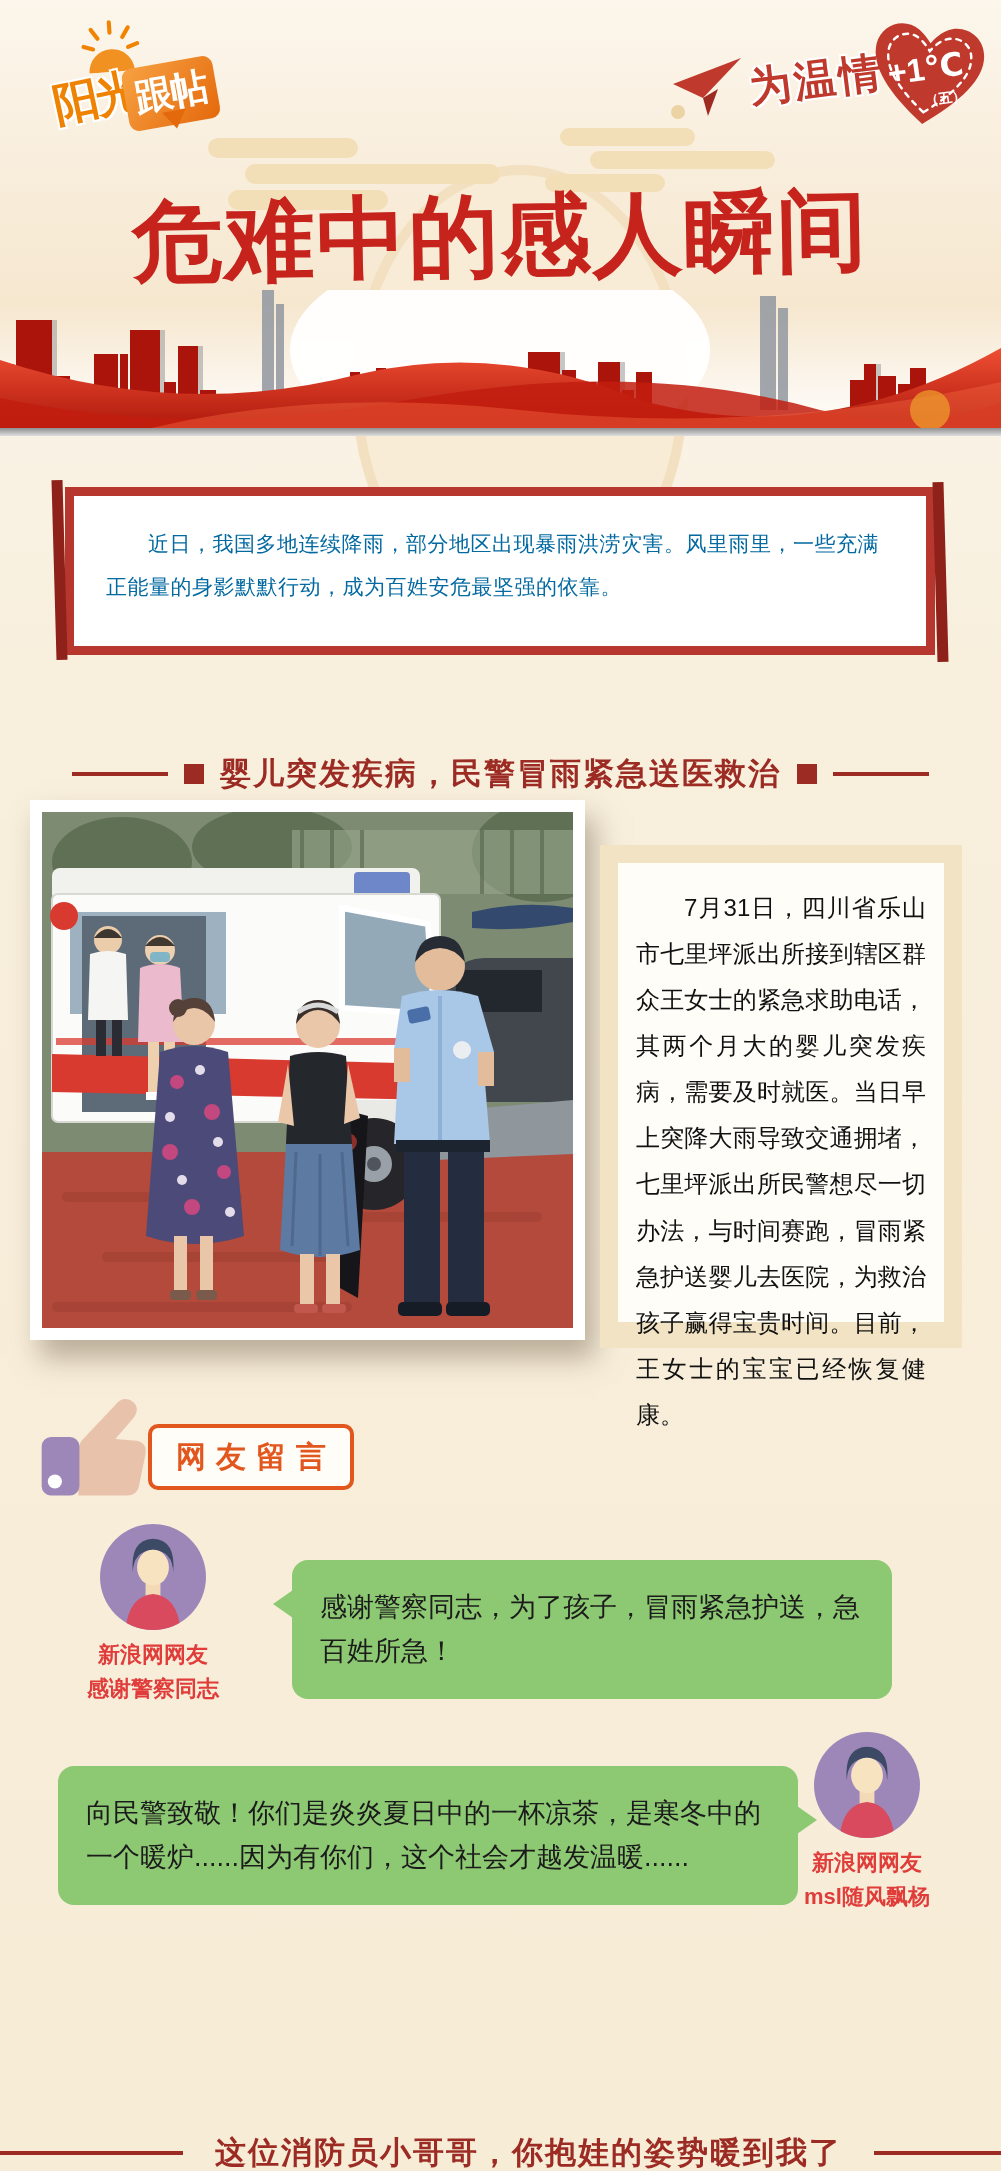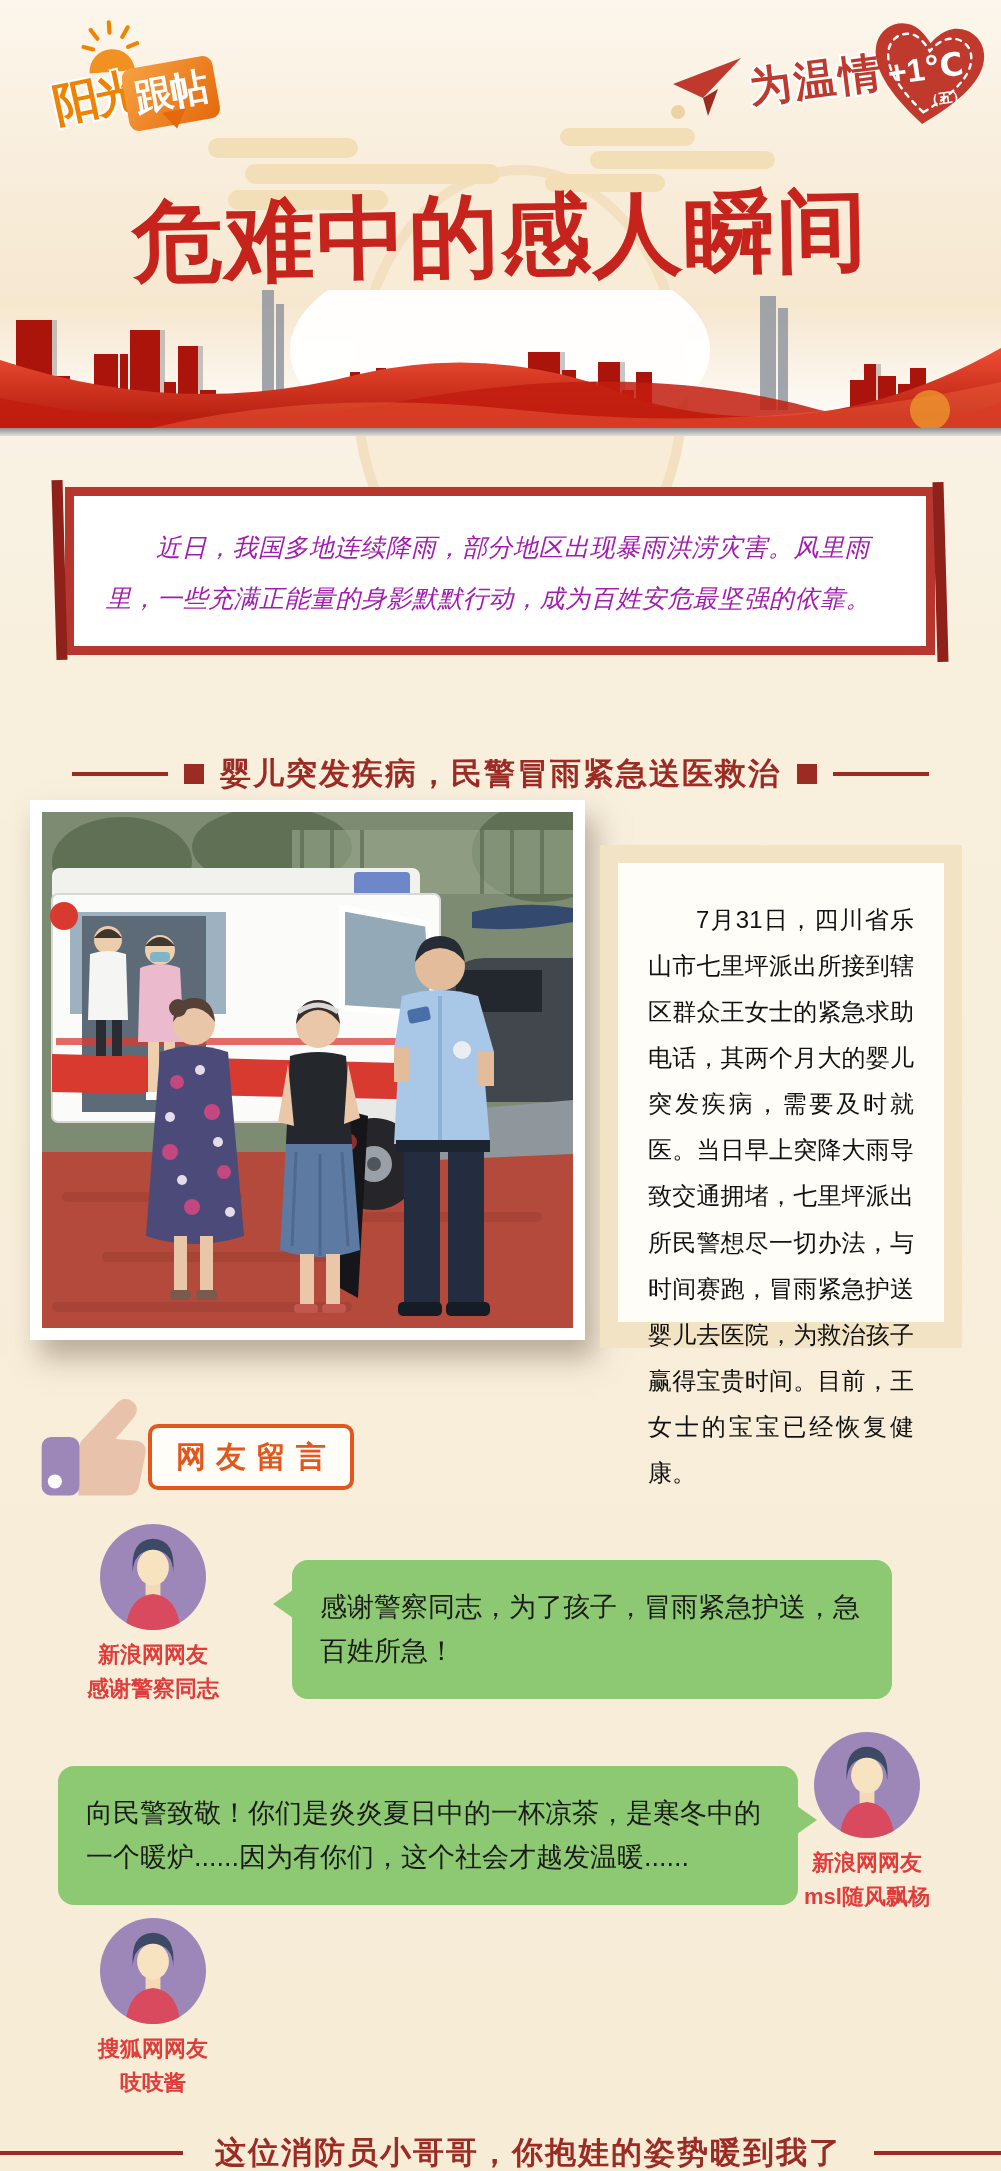--- a/index.html
+++ b/index.html
@@ -33,38 +33,38 @@
   .main-title{position:absolute;left:0;top:176px;width:1001px;text-align:center;
     font-size:90px;font-weight:bold;color:#c5231b;letter-spacing:2px;transform:rotate(-1deg);}
   .skyline{position:absolute;left:0;top:290px;width:1001px;height:146px;}
   
   .intro{position:absolute;left:65px;top:487px;width:870px;height:168px;box-sizing:border-box;
     background:#fff;border:9px solid #b7362e;}
   .intro::before{content:'';position:absolute;left:-20px;top:-16px;bottom:-14px;width:11px;
     background:#8e211a;transform:rotate(-1.6deg);}
   .intro::after{content:'';position:absolute;right:-20px;top:-14px;bottom:-16px;width:11px;
     background:#8e211a;transform:rotate(-1.6deg);}
-  .intro-text{margin:26px 32px 0;font-size:25px;line-height:2.05;color:#a21caf;
-    text-indent:2em;letter-spacing:.5px;font-style:italic;}
+  .intro-text{margin:26px 32px 0;font-size:21px;line-height:2.05;color:#0369a1;
+    text-indent:2em;letter-spacing:.5px;}
   
   .sec{position:absolute;left:0;width:1001px;display:flex;align-items:center;justify-content:center;gap:16px;margin-top:20px;}
   .sec1{top:733px;}
   .sec .t{font-size:31px;font-weight:bold;color:#9c2b24;letter-spacing:2px;white-space:nowrap;}
   .sec .ln{height:4px;background:#9c2b24;width:96px;}
   .sec .sq{width:20px;height:20px;background:#9c2b24;}
   .sec2{top:2112px;padding-left:28px;}
   .sec2 .ln{width:230px;height:4px;}
   .sec2 .lnedge{flex:0 0 auto;}
   
   .photo-card{position:absolute;left:30px;top:800px;width:555px;height:540px;box-sizing:border-box;
     background:#fff;padding:12px;box-shadow:10px 18px 26px rgba(125,110,90,.5);}
   .article{position:absolute;left:600px;top:845px;width:362px;height:503px;background:#f1e3c3;}
   .article-inner{position:absolute;left:18px;right:18px;top:18px;bottom:26px;background:#fffdf8;
     padding:22px 18px;box-sizing:border-box;}
-  .article-text{font-size:24px;line-height:1.92;color:#111;text-align:justify;text-indent:2em;margin:12px;}
+  .article-text{font-size:24px;line-height:1.92;color:#111;text-align:justify;text-indent:2em;margin:0;}
   
   .fans{position:absolute;left:36px;top:1388px;width:400px;height:125px;}
   .thumb{position:absolute;left:0;top:0;}
   .fans-box{position:absolute;left:112px;top:36px;width:198px;height:58px;border:4px solid #e2571d;
     border-radius:10px;background:#fffdf8;display:flex;align-items:center;justify-content:center;}
   .fans-box span{font-size:30px;font-weight:bold;color:#e2571d;letter-spacing:10px;padding-left:10px;}
   
   .comments{position:absolute;left:0;top:1520px;width:1001px;height:600px;}
   .u-col{position:absolute;width:210px;text-align:center;}
   .u-col .av{display:block;margin:0 auto 8px;}
@@ -395,38 +395,20 @@
           <rect x="43" y="52" width="14" height="18" fill="#f3d9b5"></rect>
           <path d="M24,100 Q27,68 50,66 Q73,68 76,100 Z" fill="#d94a5e"></path>
           <ellipse cx="50" cy="41" rx="15" ry="17" fill="#f8e3c1"></ellipse>
           <path d="M31,46 Q28,15 50,14 Q72,15 69,46 Q69,26 50,24 Q31,26 31,46 Z" fill="#3c4a66"></path>
         </g>
       </svg>
       <div class="u-src">新浪网网友</div>
       <div class="u-name">msl随风飘杨</div>
     </div>
 
-    <div class="u-col c3-col">
-      <svg class="av" viewBox="0 0 100 100" width="106" height="106">
-        <defs>
-            <clipPath id="av3">
-              <circle cx="50" cy="50" r="50"></circle>
-            </clipPath>
-          </defs>
-        <g clip-path="url(#av3)">
-          <rect width="100" height="100" fill="#9d87b9"></rect>
-          <rect x="43" y="52" width="14" height="18" fill="#f3d9b5"></rect>
-          <path d="M24,100 Q27,68 50,66 Q73,68 76,100 Z" fill="#d94a5e"></path>
-          <ellipse cx="50" cy="41" rx="15" ry="17" fill="#f8e3c1"></ellipse>
-          <path d="M31,46 Q28,15 50,14 Q72,15 69,46 Q69,26 50,24 Q31,26 31,46 Z" fill="#3c4a66"></path>
-        </g>
-      </svg>
-      <div class="u-src">搜狐网网友</div>
-      <div class="u-name">吱吱酱</div>
-    </div>
   </div>
 
   <div class="sec sec2">
     <div class="ln lnedge" style="margin-left:-40px"></div>
     <div class="sq"></div>
     <div class="t">这位消防员小哥哥，你抱娃的姿势暖到我了</div>
     <div class="sq"></div>
     <div class="ln lnedge" style="margin-right:-40px"></div>
   </div>
 

